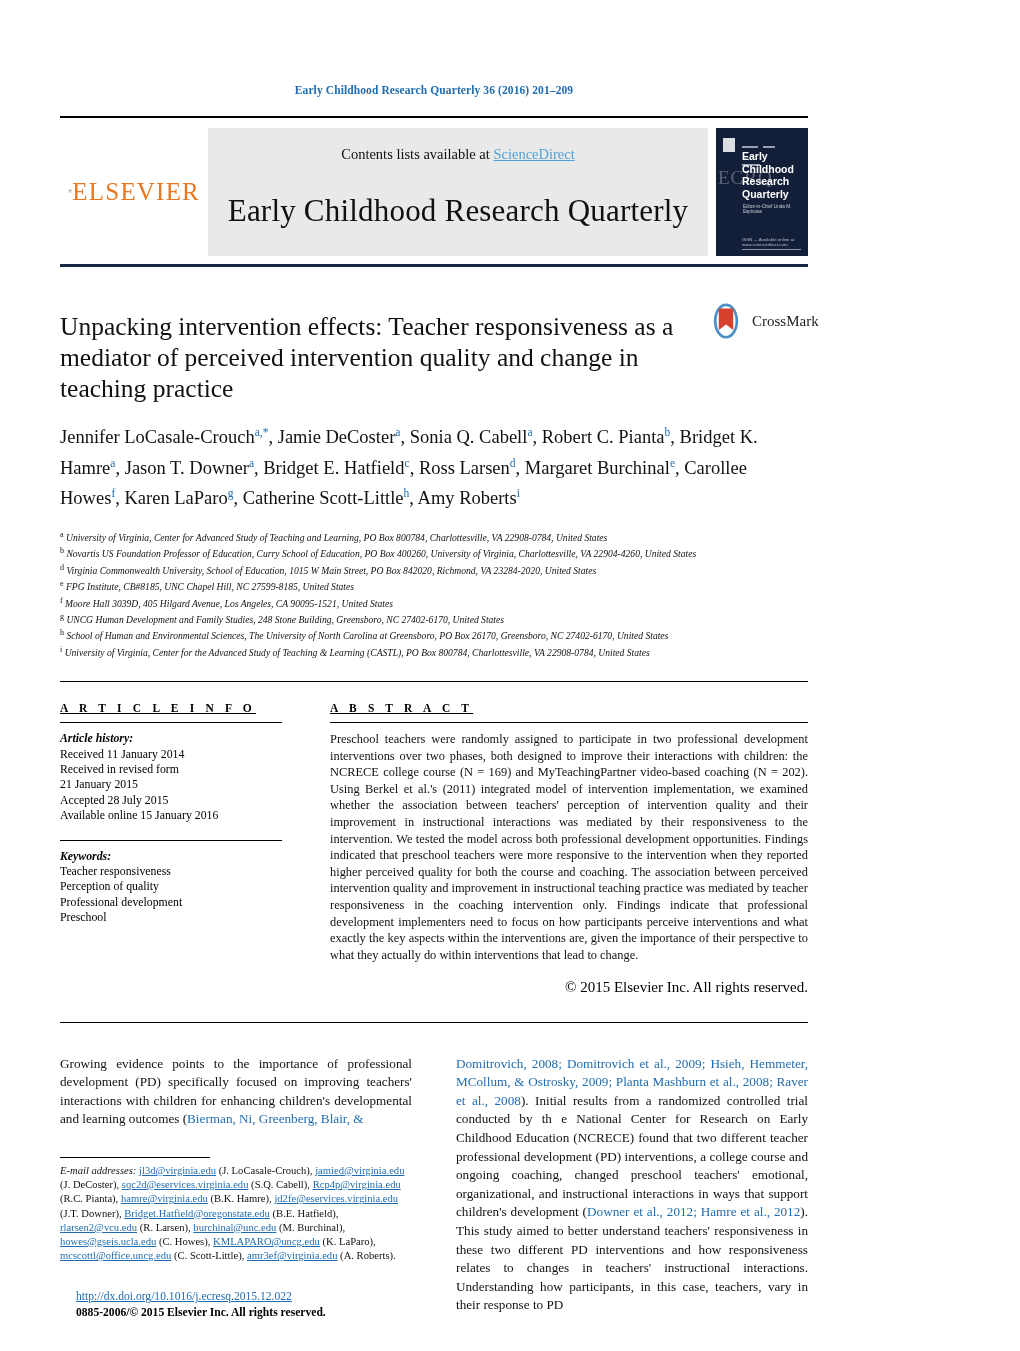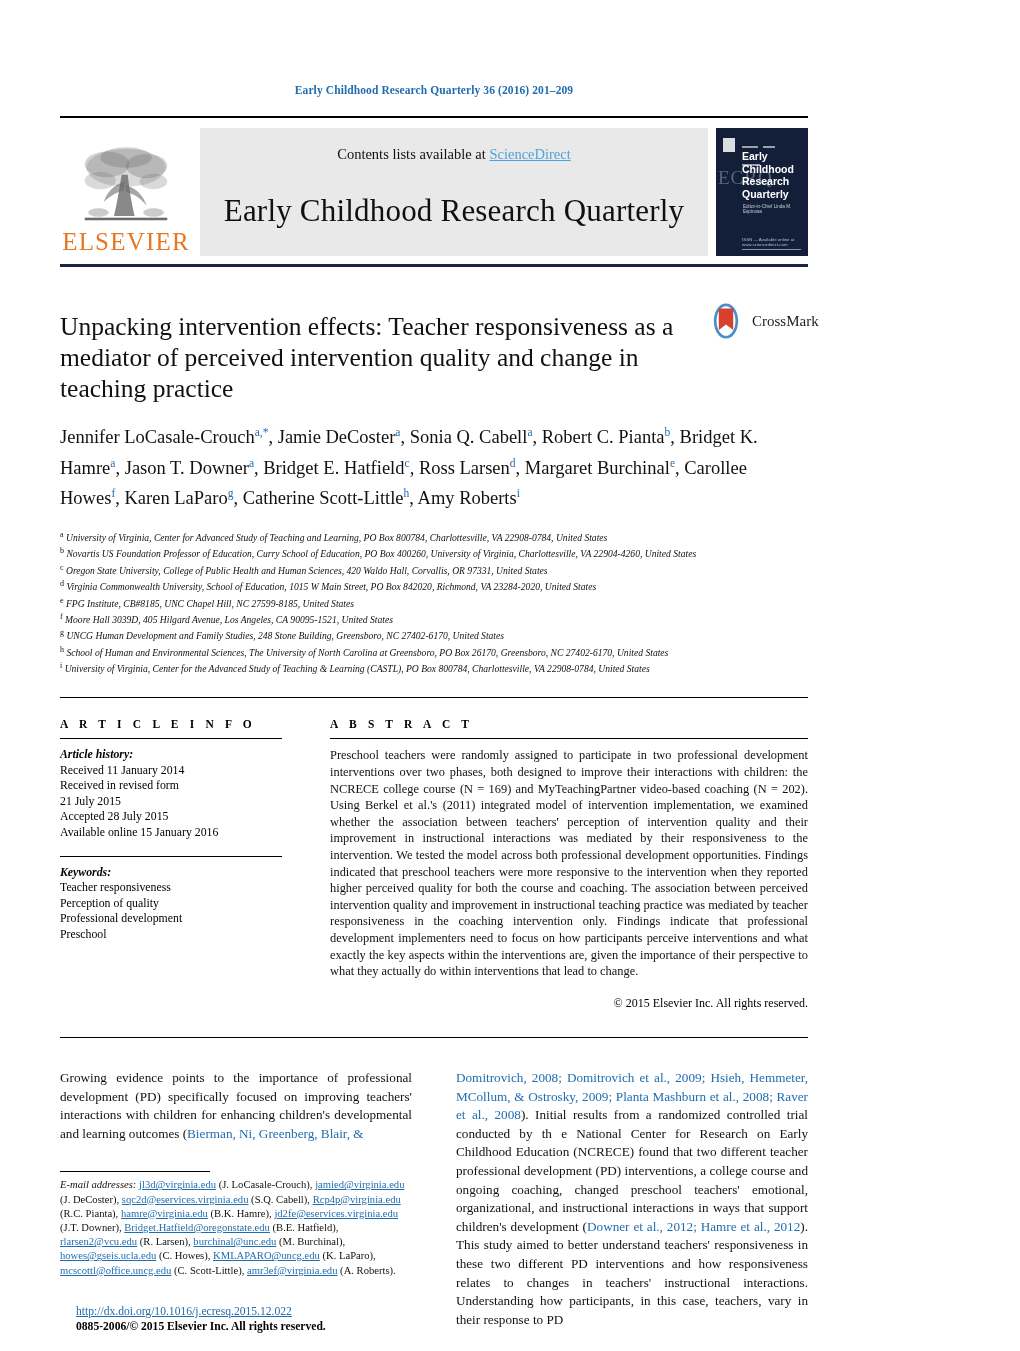--- a/index.html
+++ b/index.html
@@ -39,24 +39,25 @@
     border-top: 2.2px solid #000;
     border-bottom: 3.5px solid #1a2744;
     padding: 10px 0 8px 0;
     display: flex;
     align-items: stretch;
   }
   .els-logo {
     width: 132px;
     flex: 0 0 132px;
     display: flex;
-    flex-direction: column;
+    flex-direction: row;
     align-items: center;
     justify-content: flex-end;
     padding-bottom: 2px;
+    margin-left: 8px;
   }
   .els-tree { width: 104px; height: 86px; display:block; }
   .els-word {
     font-family: "Liberation Serif", serif;
     color: #e87722;
     font-size: 25px;
     letter-spacing: 1.2px;
     line-height: 1;
     margin-top: 1px;
   }
@@ -164,35 +165,36 @@
   .cols { display: flex; margin-top: 20px; }
   .col-left { flex: 0 0 250px; padding-right: 28px; box-sizing: border-box; }
   .col-right { flex: 1 1 auto; padding-left: 20px; }
 
   .sec-head {
     font-size: 11.5px;
     font-weight: bold;
     letter-spacing: 4.2px;
     font-family: "Liberation Serif", serif;
     margin-bottom: 8px;
+    text-decoration: underline;
   }
   .hr-thin { border-top: 0.9px solid #000; margin: 0 0 8px 0; }
   .info-block { font-size: 11.8px; line-height: 15.4px; }
   .info-block .lbl { font-style: italic; font-weight: bold; }
   .kw-rule { border-top: 0.9px solid #000; margin: 16px 0 8px 0; }
 
   .abstract {
     font-size: 12.4px;
     line-height: 16.6px;
     text-align: justify;
     color: #111;
   }
   .copyright {
     text-align: right;
-    font-size: 12px;
+    font-size: 15px;
     margin-top: 16px;
     font-weight: 500;
   }
 
   
   .body-rule { border-top: 1.2px solid #000; margin-top: 26px; }
   .body-cols { display: flex; margin-top: 18px; }
   .bcol { flex: 1 1 50%; box-sizing: border-box; }
   .bcol.left { padding-right: 22px; }
   .bcol.right { padding-left: 22px; }
@@ -282,41 +284,40 @@
     </div>
   </div>
 
   <div class="authors">
     <span><span>Jennifer LoCasale-Crouch<sup>a,*</sup></span>, <span>Jamie DeCoster<sup>a</sup></span>, <span>Sonia Q. Cabell<sup>a</sup></span>, <span>Robert C. Pianta<sup>b</sup></span>, <span>Bridget K. Hamre<sup>a</sup></span>, <span>Jason T. Downer<sup>a</sup></span>, <span>Bridget E. Hatfield<sup>c</sup></span>, <span>Ross Larsen<sup>d</sup></span>, <span>Margaret Burchinal<sup>e</sup></span>, <span>Carollee Howes<sup>f</sup></span>, <span>Karen LaParo<sup>g</sup></span>, <span>Catherine Scott-Little<sup>h</sup></span>, <span>Amy Roberts<sup>i</sup></span></span>
   </div>
 
   <div class="affils">
       <div><sup>a</sup> University of Virginia, Center for Advanced Study of Teaching and Learning, PO Box 800784, Charlottesville, VA 22908-0784, United States</div>
       <div><sup>b</sup> Novartis US Foundation Professor of Education, Curry School of Education, PO Box 400260, University of Virginia, Charlottesville, VA 22904-4260, United States</div>
-      <div><sup>c</sup> Oregon State University, College of Public Health and Human Sciences, 420 Waldo Hall, Corvallis, OR 97331, United States</div>
       <div><sup>d</sup> Virginia Commonwealth University, School of Education, 1015 W Main Street, PO Box 842020, Richmond, VA 23284-2020, United States</div>
       <div><sup>e</sup> FPG Institute, CB#8185, UNC Chapel Hill, NC 27599-8185, United States</div>
       <div><sup>f</sup> Moore Hall 3039D, 405 Hilgard Avenue, Los Angeles, CA 90095-1521, United States</div>
       <div><sup>g</sup> UNCG Human Development and Family Studies, 248 Stone Building, Greensboro, NC 27402-6170, United States</div>
       <div><sup>h</sup> School of Human and Environmental Sciences, The University of North Carolina at Greensboro, PO Box 26170, Greensboro, NC 27402-6170, United States</div>
       <div><sup>i</sup> University of Virginia, Center for the Advanced Study of Teaching &amp; Learning (CASTL), PO Box 800784, Charlottesville, VA 22908-0784, United States</div>
     </div>
 
   <div class="info-rule-top"></div>
 
   <div class="cols">
     <div class="col-left">
       <div class="sec-head">A R T I C L E  I N F O</div>
       <div class="hr-thin"></div>
       <div class="info-block">
         <div class="lbl">Article history:</div>
         <div>
             <div>Received 11 January 2014</div>
             <div>Received in revised form</div>
-            <div>21 July 2015</div>
+            <div>21 January 2015</div>
             <div>Accepted 28 July 2015</div>
             <div>Available online 15 January 2016</div>
           </div>
       </div>
       <div class="kw-rule"></div>
       <div class="info-block">
         <div class="lbl">Keywords:</div>
         <div>
             <div>Teacher responsiveness</div>
             <div>Perception of quality</div>

